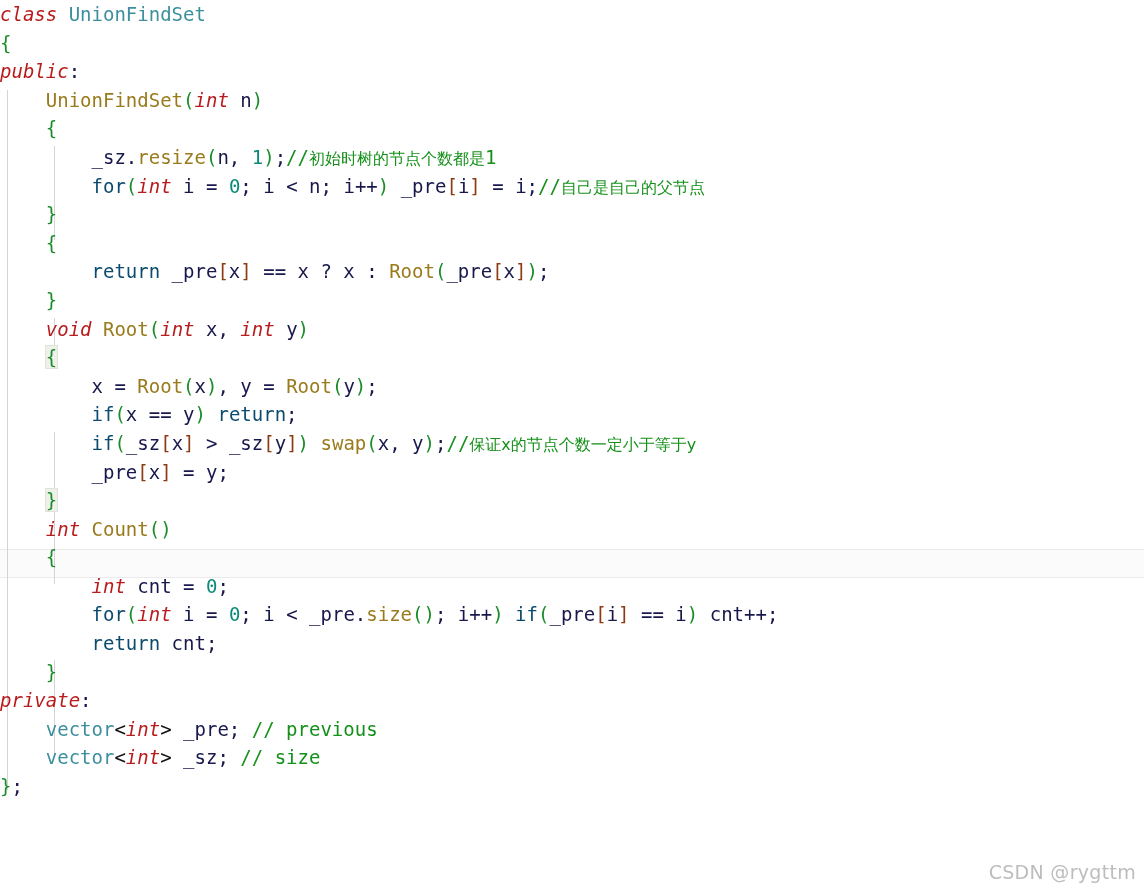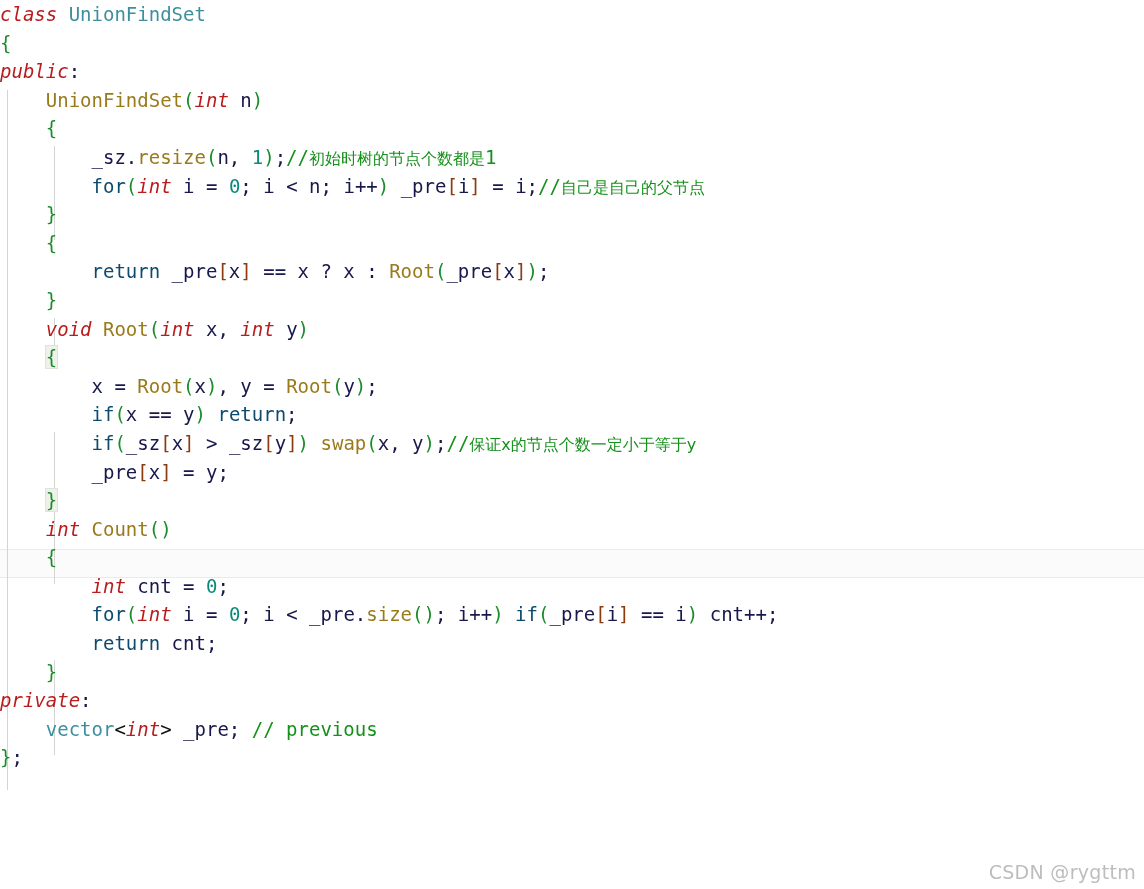--- a/index.html
+++ b/index.html
@@ -167,20 +167,21 @@
     <div class="line">        <span class="ctl">for</span><span class="par">(</span><span class="kw">int</span> <span class="var">i</span> <span class="op">=</span> <span class="num">0</span><span class="op">;</span> <span class="var">i</span> <span class="op">&lt;</span> <span class="var">_pre</span><span class="op">.</span><span class="fn">size</span><span class="par">()</span><span class="op">;</span> <span class="var">i</span><span class="op">++</span><span class="par">)</span> <span class="ctl">if</span><span class="par">(</span><span class="var">_pre</span><span class="brk">[</span><span class="var">i</span><span class="brk">]</span> <span class="op">==</span> <span class="var">i</span><span class="par">)</span> <span class="var">cnt</span><span class="op">++;</span></div>
 
     <div class="line">        <span class="ctl">return</span> <span class="var">cnt</span><span class="op">;</span></div>
 
     <div class="line">    <span class="brc">}</span></div>
 
     <div class="line"><span class="kw">private</span><span class="op">:</span></div>
 
     <div class="line">    <span class="type">vector</span><span class="ang">&lt;</span><span class="kw">int</span><span class="ang">&gt;</span> <span class="var">_pre</span><span class="op">;</span> <span class="cmt">// previous</span></div>
 
+    <div class="line">    <span class="type">vector</span><span class="ang">&lt;</span><span class="kw">int</span><span class="ang">&gt;</span> <span class="var">_sz</span><span class="op">;</span> <span class="cmt">// size</span></div>
 
     <div class="line"><span class="brc">}</span><span class="op">;</span></div>
 
   </div>
 
   <div class="watermark">CSDN @rygttm</div>
 
 </div>
 
 </body></html>

